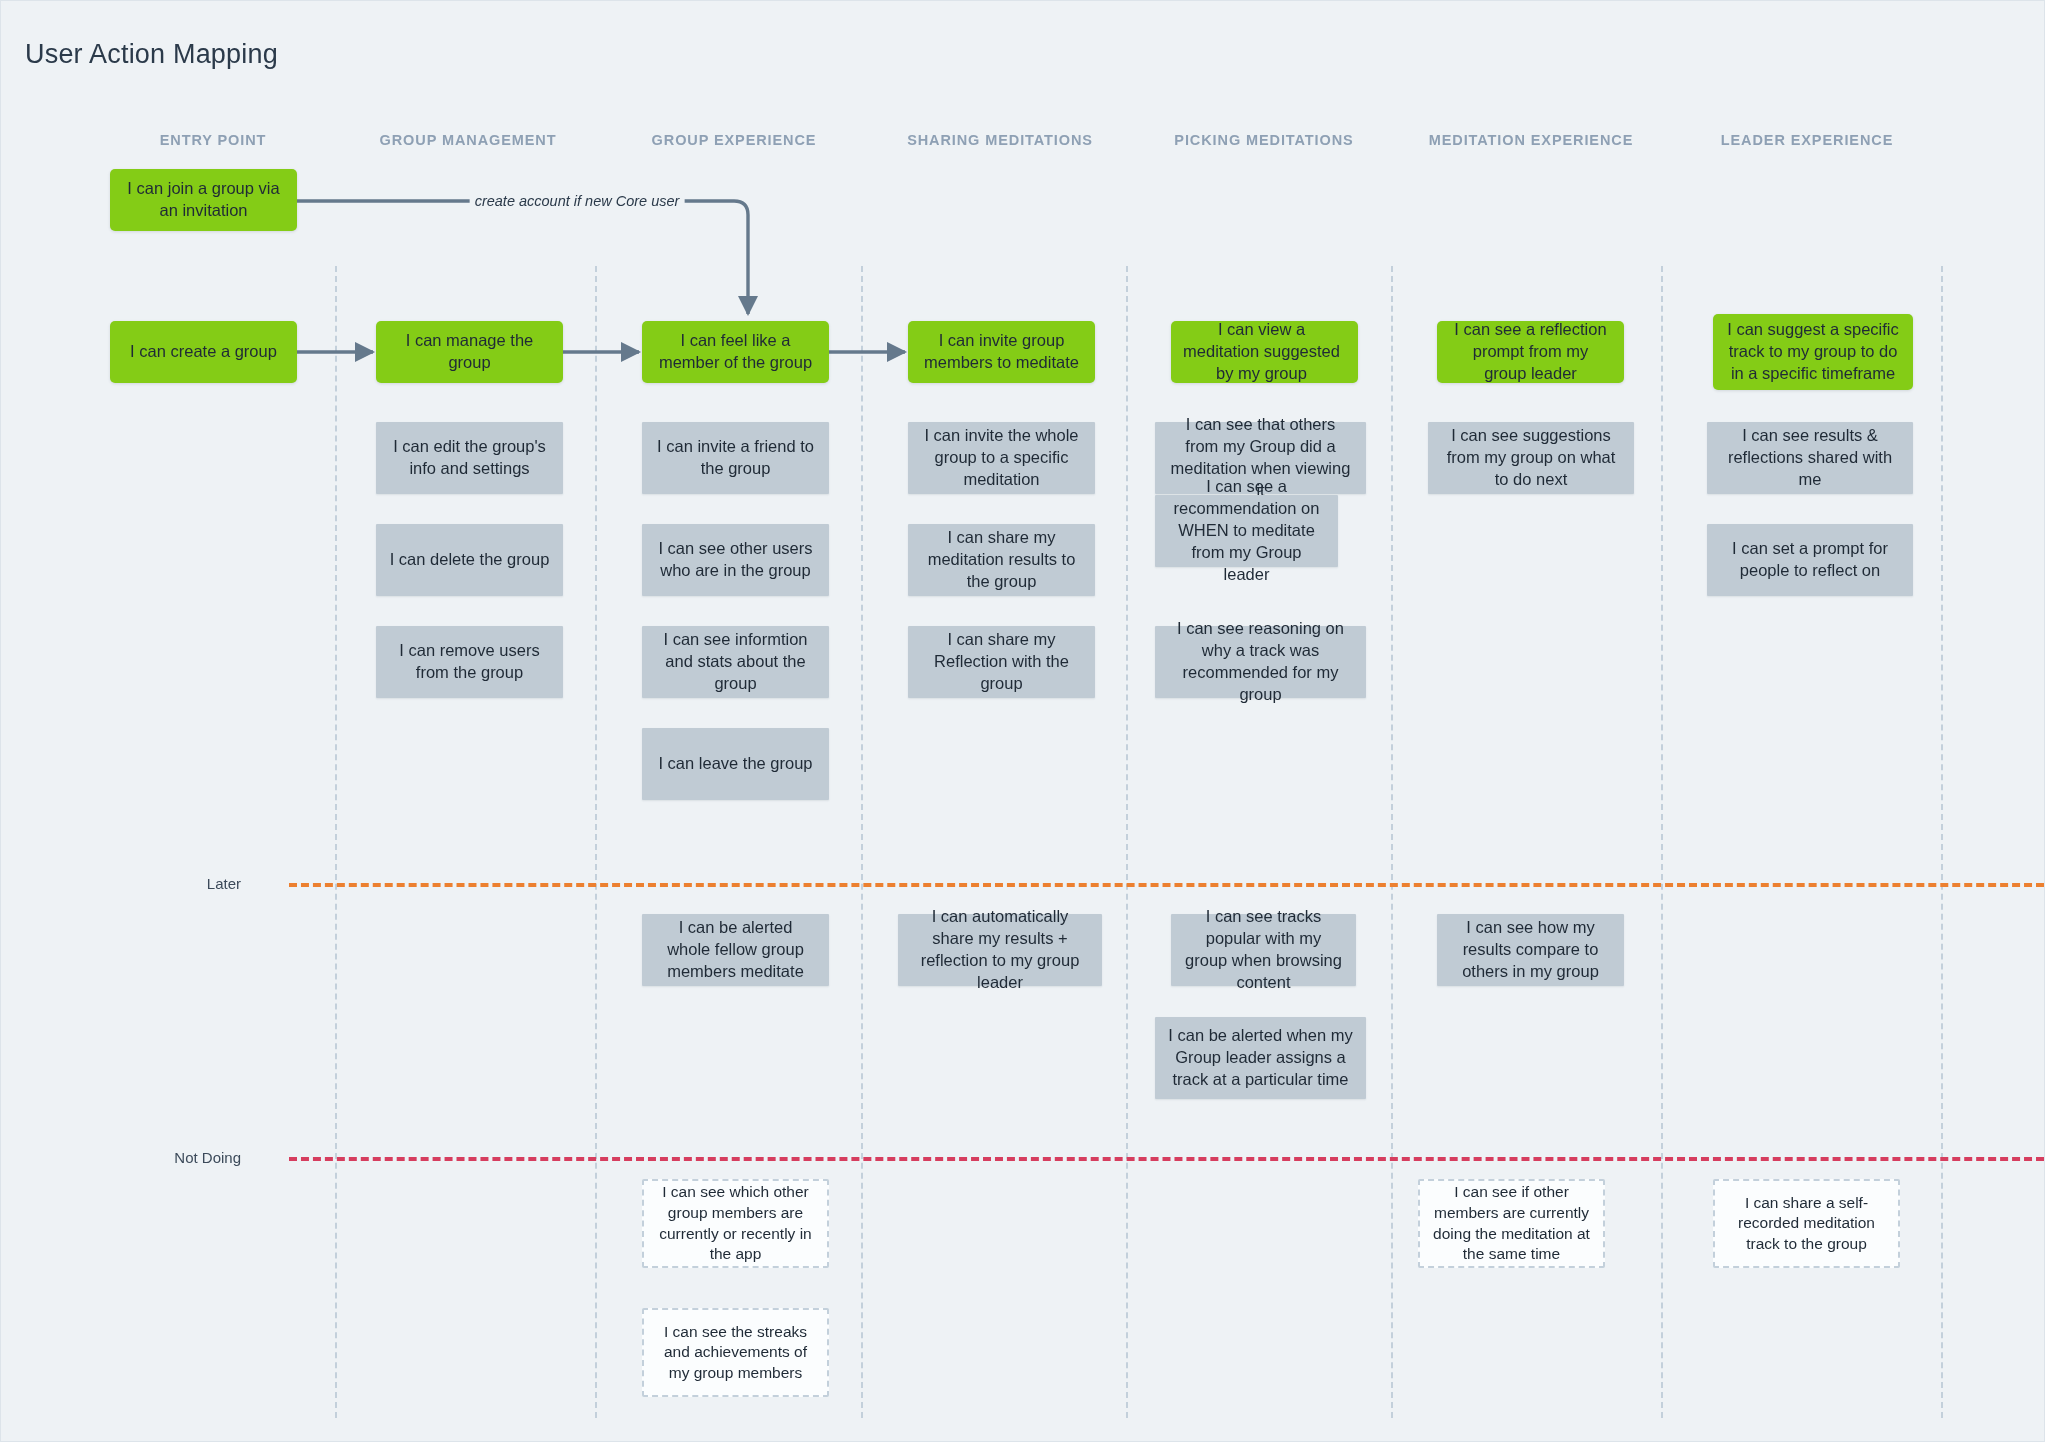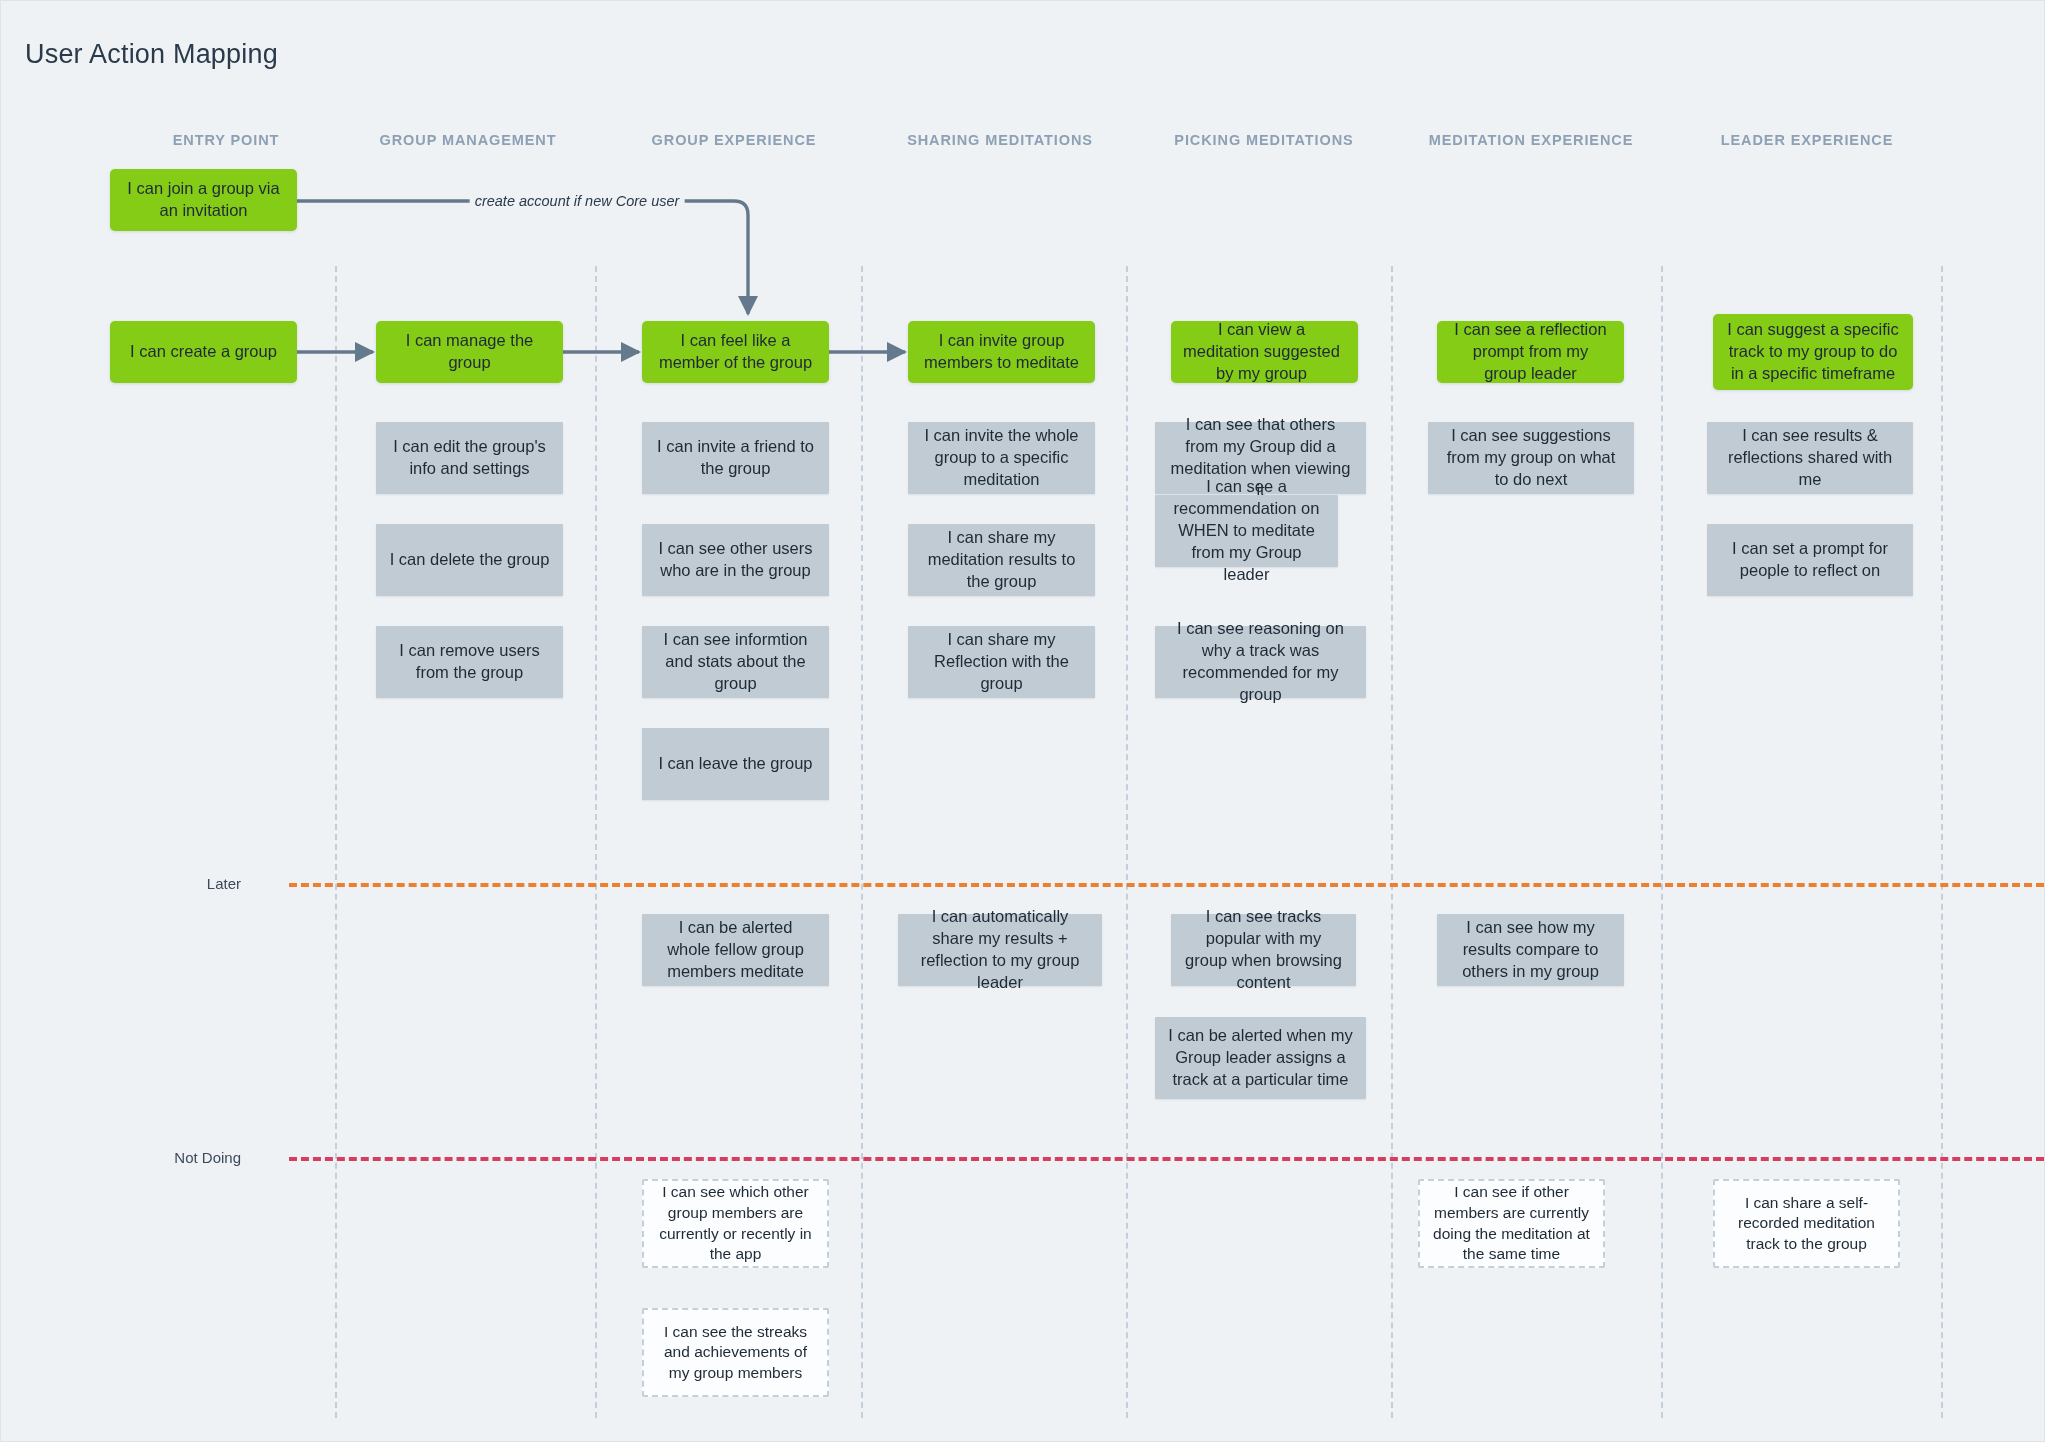--- a/index.html
+++ b/index.html
@@ -126,21 +126,21 @@
   }
 </style>
 </head>
 <body>
 
 <div id="board">
 
   <div id="page-title">User Action Mapping</div>
 
   <div id="col-headers">
-      <div class="col-header" style="left: 202px; padding-left: 46px;">ENTRY POINT</div>
+      <div class="col-header" style="left: 189px; padding-left: 46px;">ENTRY POINT</div>
       <div class="col-header" style="left: 467px;">GROUP MANAGEMENT</div>
       <div class="col-header" style="left: 733px;">GROUP EXPERIENCE</div>
       <div class="col-header" style="left: 999px;">SHARING MEDITATIONS</div>
       <div class="col-header" style="left: 1263px;">PICKING MEDITATIONS</div>
       <div class="col-header" style="left: 1530px;">MEDITATION EXPERIENCE</div>
       <div class="col-header" style="left: 1806px;">LEADER EXPERIENCE</div>
     </div>
 
   <div id="col-dividers">
       <div class="col-divider" style="left: 334px;"></div>

